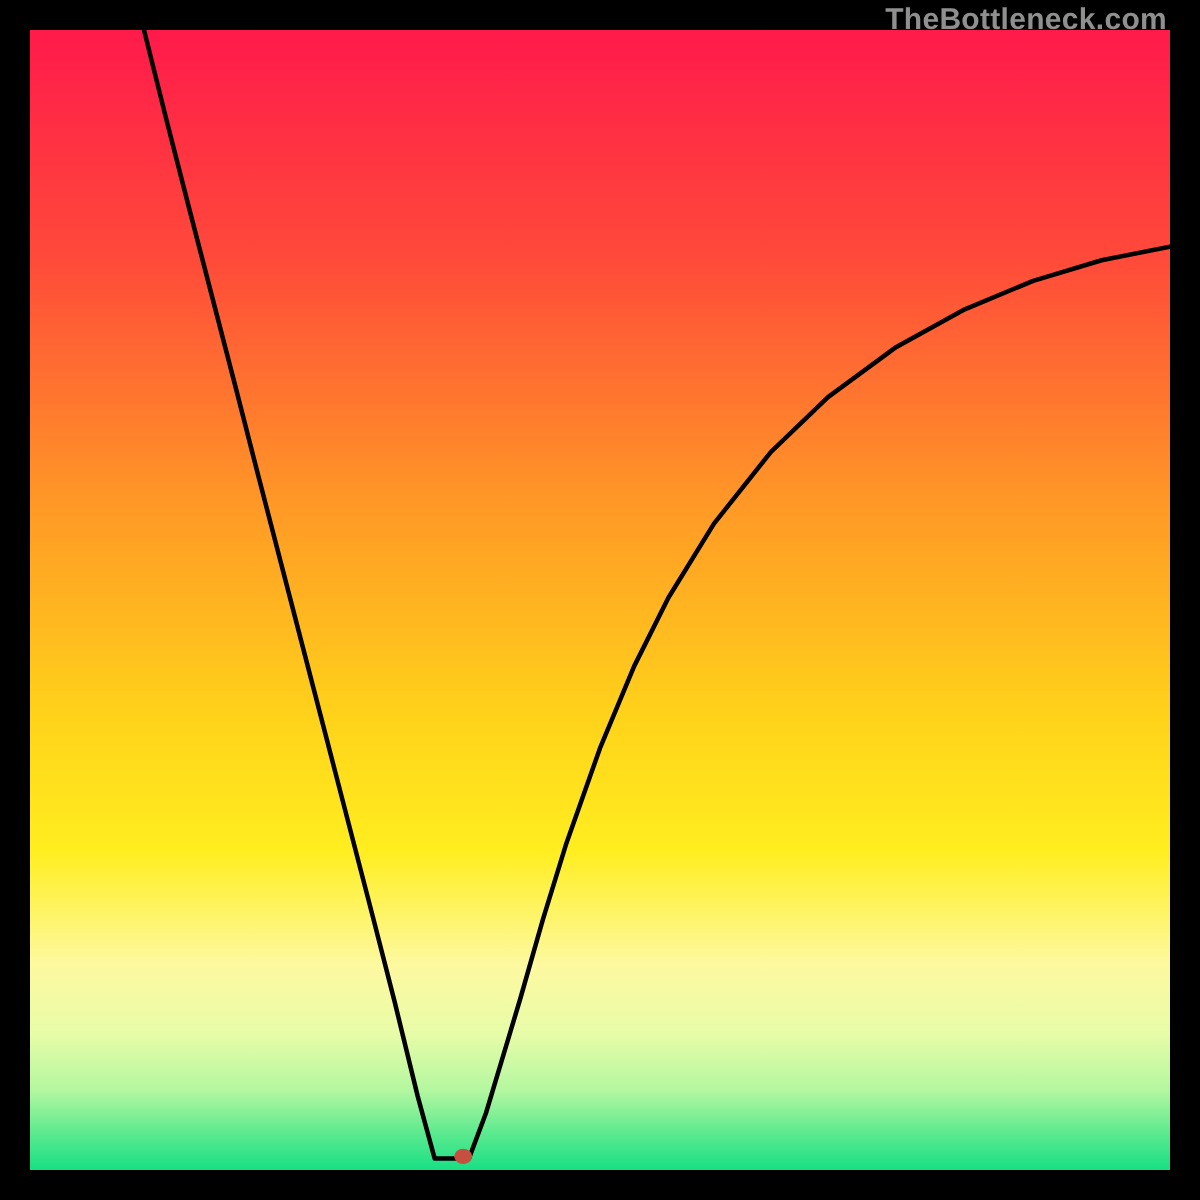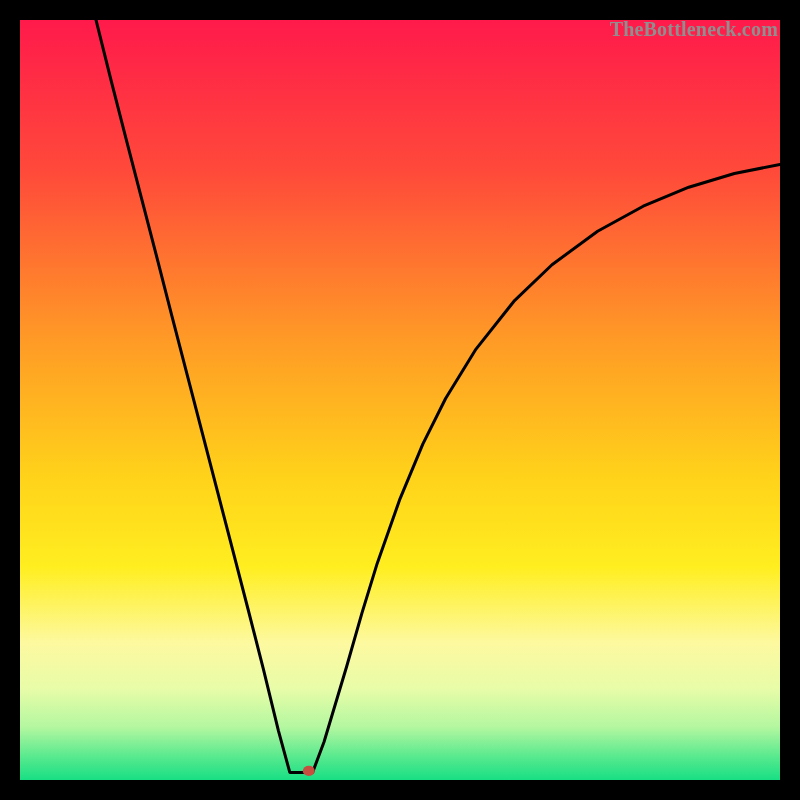--- a/index.html
+++ b/index.html
@@ -20,23 +20,23 @@
   }
   .plot {
     position: absolute;
     left: 0;
     top: 0;
     width: 760px;
     height: 760px;
   }
   .watermark {
     position: absolute;
-    top: 18px;
+    top: 2px;
     right: 22px;
-    font-family: Liberation Serif, serif;
+    font-family: Liberation Sans, sans-serif;
     font-size: 20px;
     font-weight: 600;
     color: #8f8f8f;
     letter-spacing: 0.2px;
   }
 </style>
 </head>
 <body>
 
 <div class="frame">

